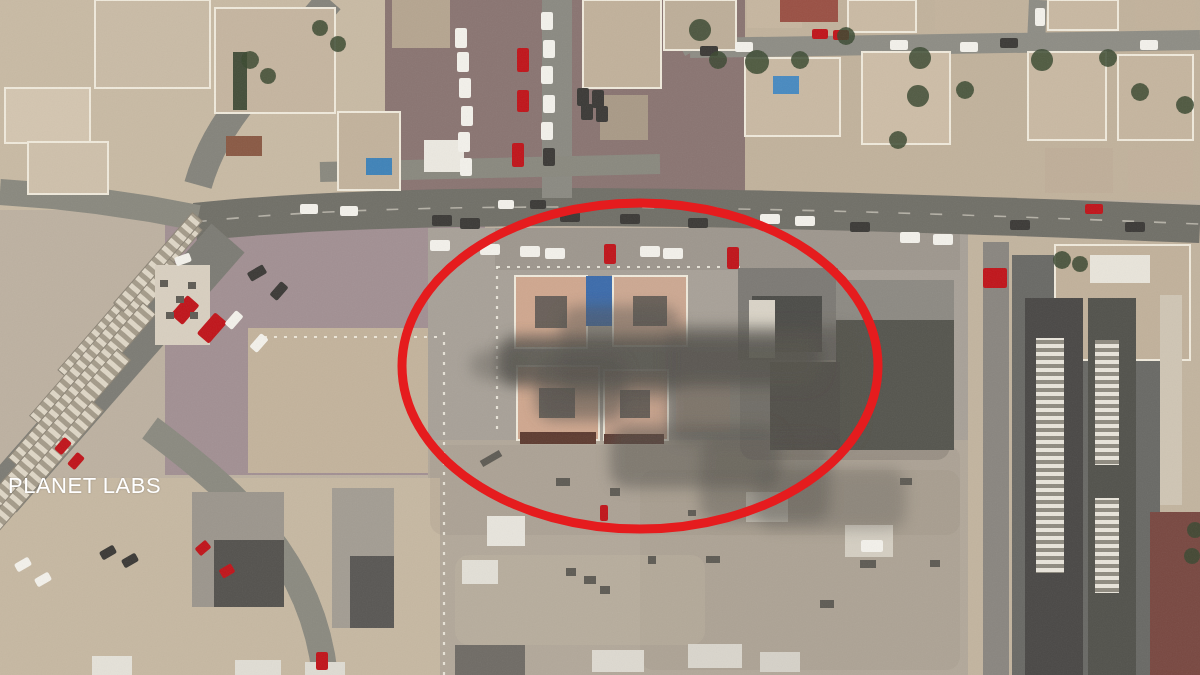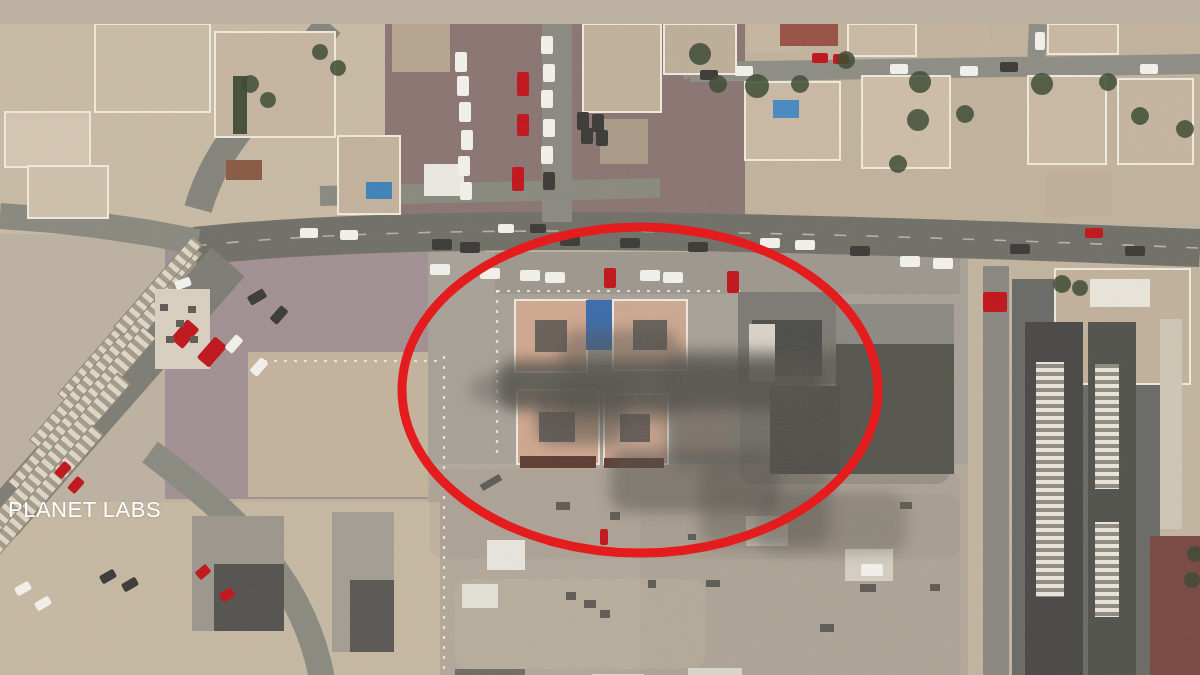--- a/index.html
+++ b/index.html
@@ -1,17 +1,17 @@
 <!DOCTYPE html>
 <html><head>
 <meta charset="utf-8">
 <style>
   html,body{margin:0;padding:0;width:1200px;height:675px;overflow:hidden;background:#bdb1a1;
     font-family:"Liberation Sans", sans-serif;}
-  .stage{position:relative;width:1200px;height:505px;margin-top:24px;}
+  .stage{position:relative;width:1200px;height:505px;}
   svg{position:absolute;left:0;top:0;display:block;}
   .watermark{
     position:absolute;left:8px;bottom:6px;
     font-size:22px;font-weight:400;letter-spacing:0.5px;color:#ffffff;
     text-shadow:0 0 2px rgba(0,0,0,0.25);
     user-select:none;
   }
 </style>
 </head>
 <body>

